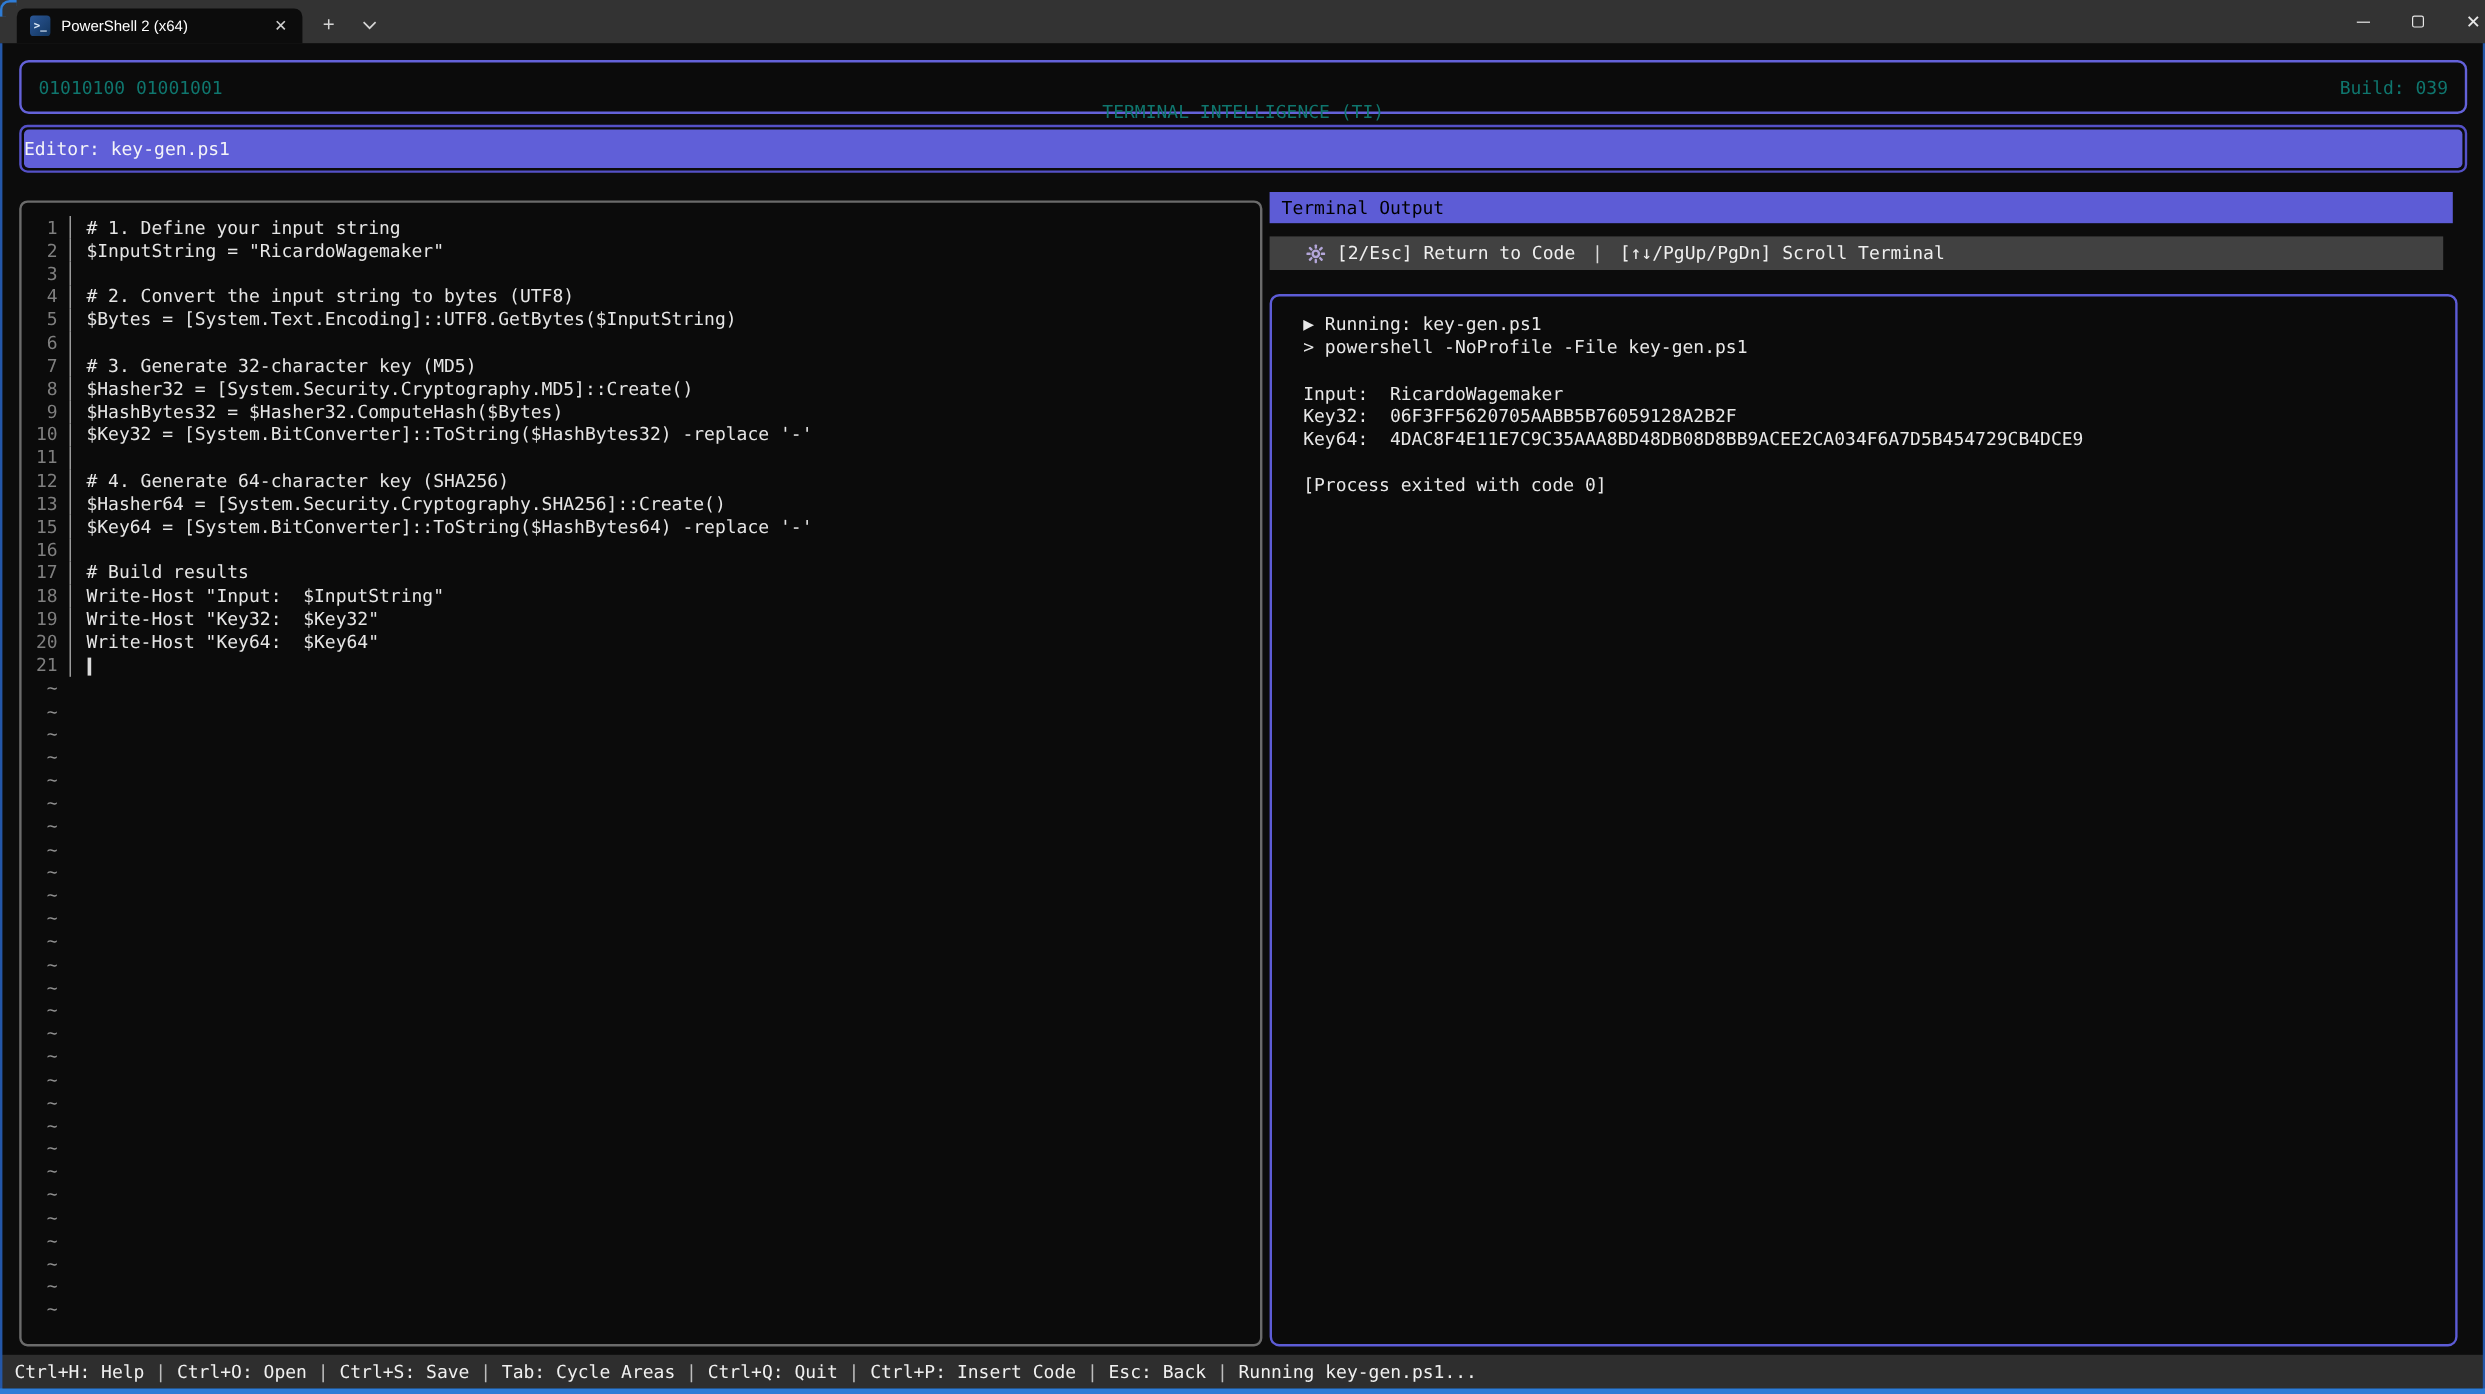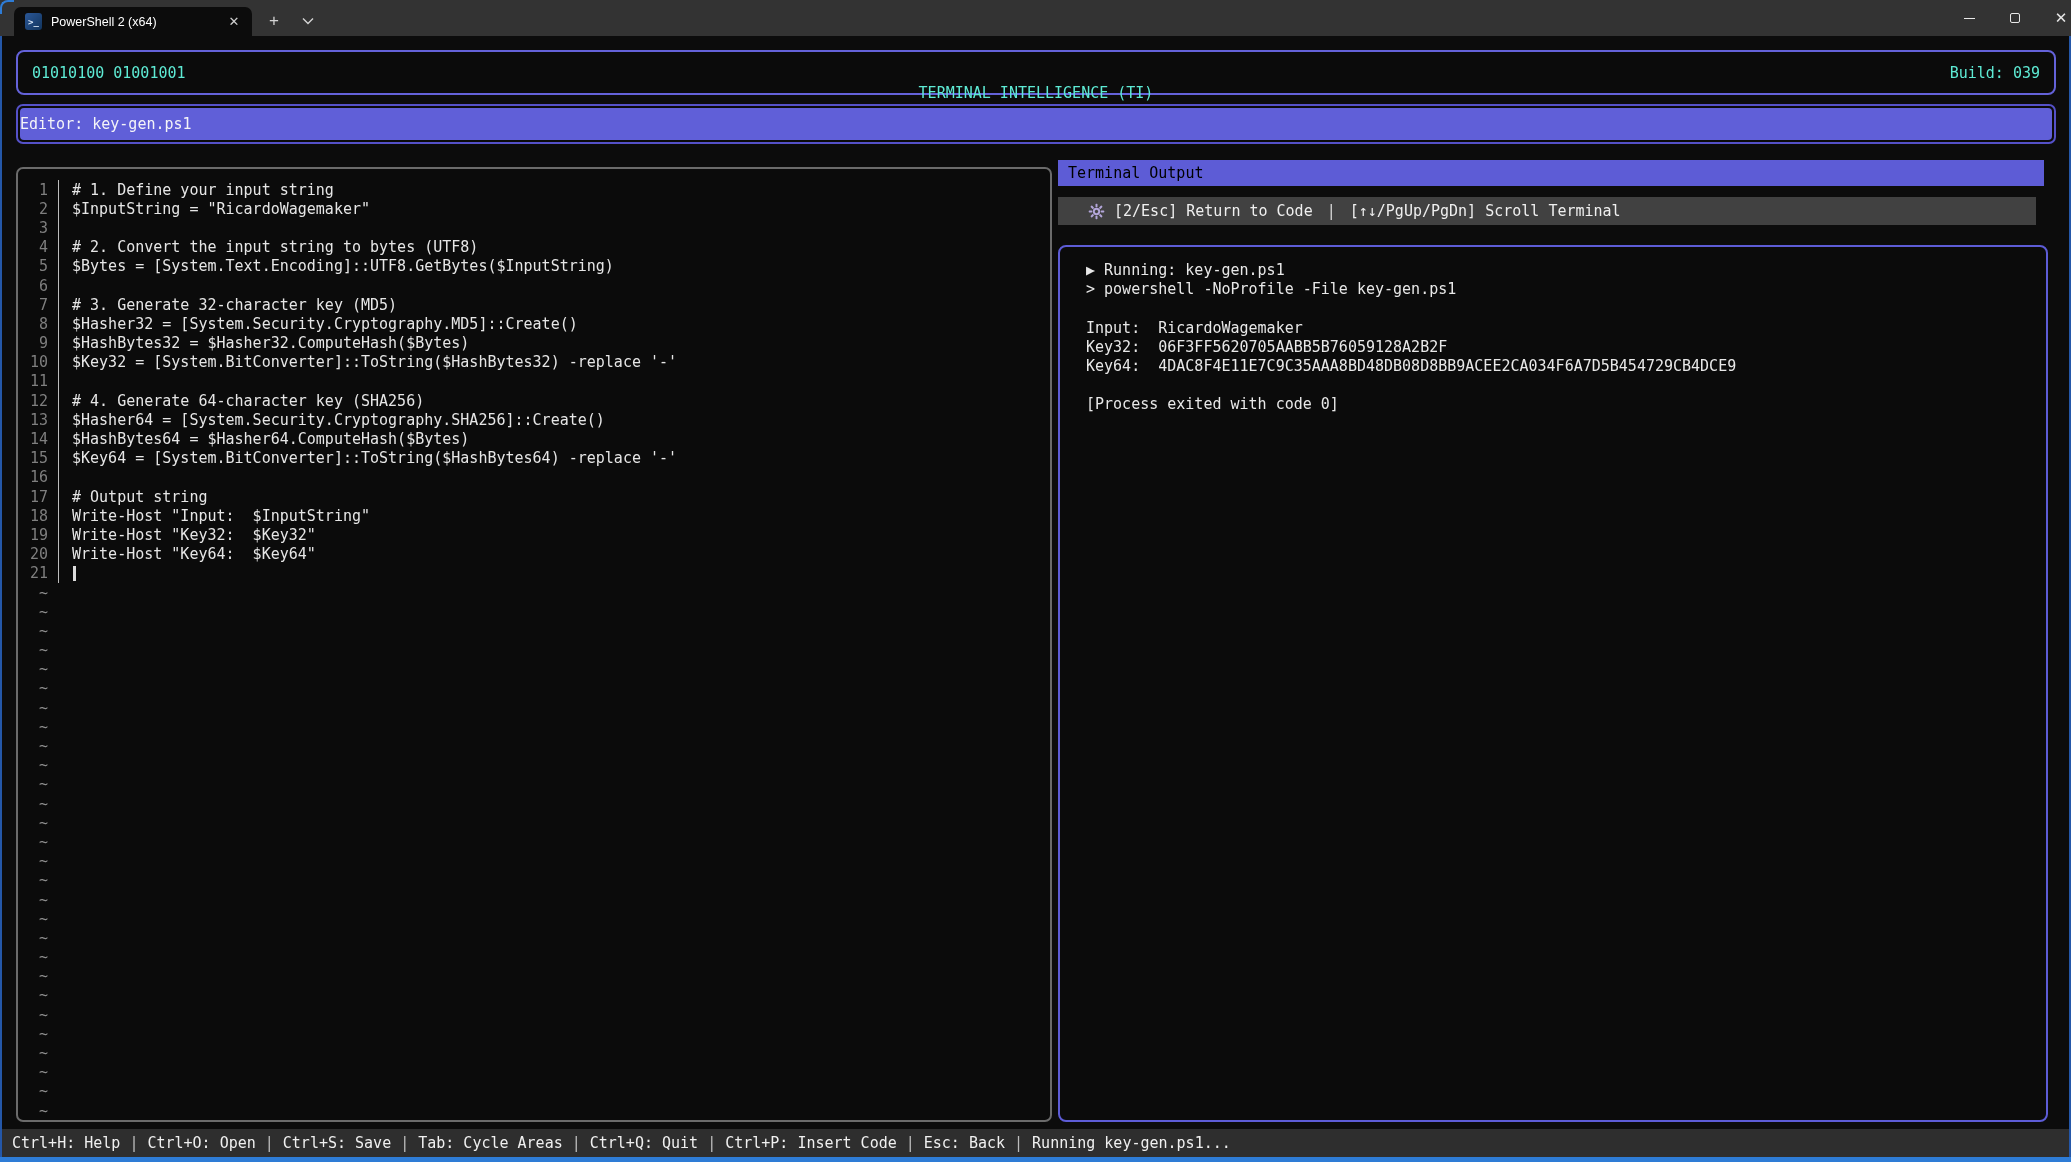--- a/index.html
+++ b/index.html
@@ -52,21 +52,21 @@
   .glyph-max { width:10px; height:10px; border:1.3px solid #e8e8e8; border-radius:2px; display:block; }
   .glyph-x { font-size:15px; font-family:"Liberation Sans",sans-serif; }
   
   .edge-left, .edge-right { position:absolute; top:36px; bottom:0; width:2px; background:#2457a8; z-index:9; }
   .edge-left { left:0; } .edge-right { right:0; }
   .edge-bottom { position:absolute; left:0; bottom:0; width:2071px; height:5px; background:#2e7cd6; z-index:10; }
   
   .ti-header {
     position:absolute; left:16px; top:50px; width:2040px; height:45px;
     border:2px solid #6462d9; border-radius:8px; background:#0b0b0b;
-    display:flex; align-items:center; color:#5eead4; font-size:15px;
+    display:flex; align-items:center; color:#0f766e; font-size:15px;
   }
   .ti-header .h-left  { position:absolute; left:14px; white-space:pre; }
   .ti-header .h-title { width:100%; text-align:center;margin-top:41px; }
   .ti-header .h-right { position:absolute; right:14px; white-space:pre; }
   
   .editor-bar {
     position:absolute; left:16px; top:104px; width:2040px; height:40px;
     border:2px solid #5551c8; border-radius:7px; background:#0b0b0b;
     padding:2px;
   }
@@ -167,24 +167,23 @@
         <div class="code-row"><span class="ln">4</span><span class="lnsep"></span><span class="code"># 2. Convert the input string to bytes (UTF8)</span></div>
         <div class="code-row"><span class="ln">5</span><span class="lnsep"></span><span class="code">$Bytes = [System.Text.Encoding]::UTF8.GetBytes($InputString)</span></div>
         <div class="code-row"><span class="ln">6</span><span class="lnsep"></span><span class="code"></span></div>
         <div class="code-row"><span class="ln">7</span><span class="lnsep"></span><span class="code"># 3. Generate 32-character key (MD5)</span></div>
         <div class="code-row"><span class="ln">8</span><span class="lnsep"></span><span class="code">$Hasher32 = [System.Security.Cryptography.MD5]::Create()</span></div>
         <div class="code-row"><span class="ln">9</span><span class="lnsep"></span><span class="code">$HashBytes32 = $Hasher32.ComputeHash($Bytes)</span></div>
         <div class="code-row"><span class="ln">10</span><span class="lnsep"></span><span class="code">$Key32 = [System.BitConverter]::ToString($HashBytes32) -replace '-'</span></div>
         <div class="code-row"><span class="ln">11</span><span class="lnsep"></span><span class="code"></span></div>
         <div class="code-row"><span class="ln">12</span><span class="lnsep"></span><span class="code"># 4. Generate 64-character key (SHA256)</span></div>
         <div class="code-row"><span class="ln">13</span><span class="lnsep"></span><span class="code">$Hasher64 = [System.Security.Cryptography.SHA256]::Create()</span></div>
-        <div class="code-row"><span class="ln">14</span><span class="lnsep"></span><span class="code">$HashBytes64 = $Hasher64.ComputeHash($Bytes)</span></div>
         <div class="code-row"><span class="ln">15</span><span class="lnsep"></span><span class="code">$Key64 = [System.BitConverter]::ToString($HashBytes64) -replace '-'</span></div>
         <div class="code-row"><span class="ln">16</span><span class="lnsep"></span><span class="code"></span></div>
-        <div class="code-row"><span class="ln">17</span><span class="lnsep"></span><span class="code"># Output string</span></div>
+        <div class="code-row"><span class="ln">17</span><span class="lnsep"></span><span class="code"># Build results</span></div>
         <div class="code-row"><span class="ln">18</span><span class="lnsep"></span><span class="code">Write-Host "Input:  $InputString"</span></div>
         <div class="code-row"><span class="ln">19</span><span class="lnsep"></span><span class="code">Write-Host "Key32:  $Key32"</span></div>
         <div class="code-row"><span class="ln">20</span><span class="lnsep"></span><span class="code">Write-Host "Key64:  $Key64"</span></div>
         <div class="code-row"><span class="ln">21</span><span class="lnsep"></span><span class="code"><span class="cursor-block"></span></span></div>
       </div>
     <div id="tilde-lines">
         <div class="tilde-row">
           <span class="tl">~</span>
         </div>
         <div class="tilde-row">

